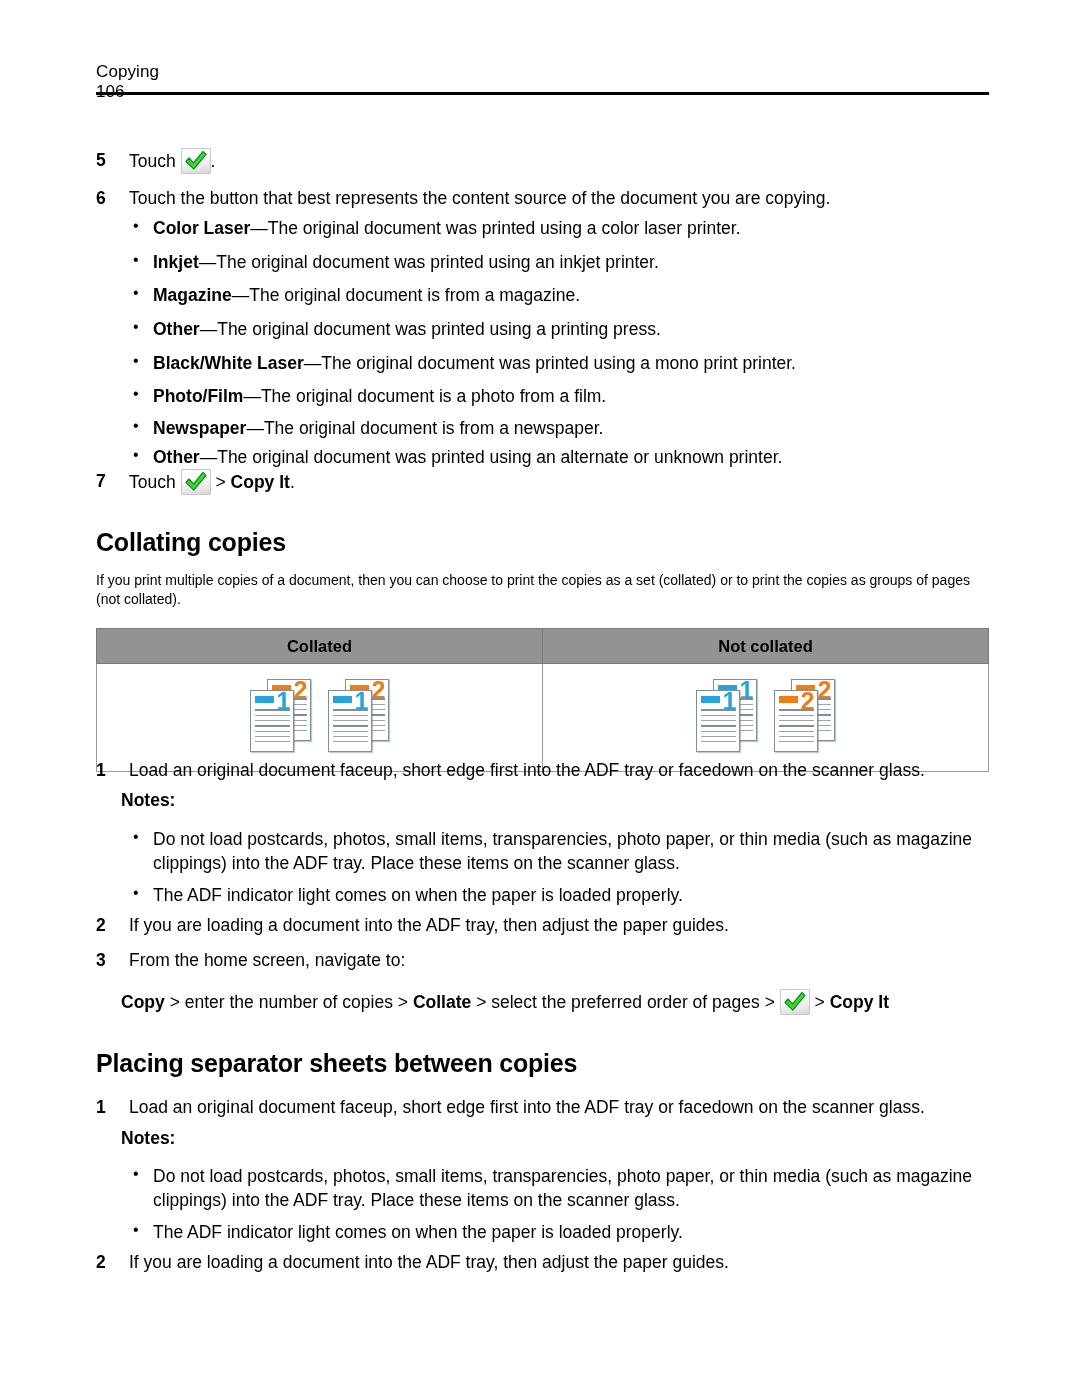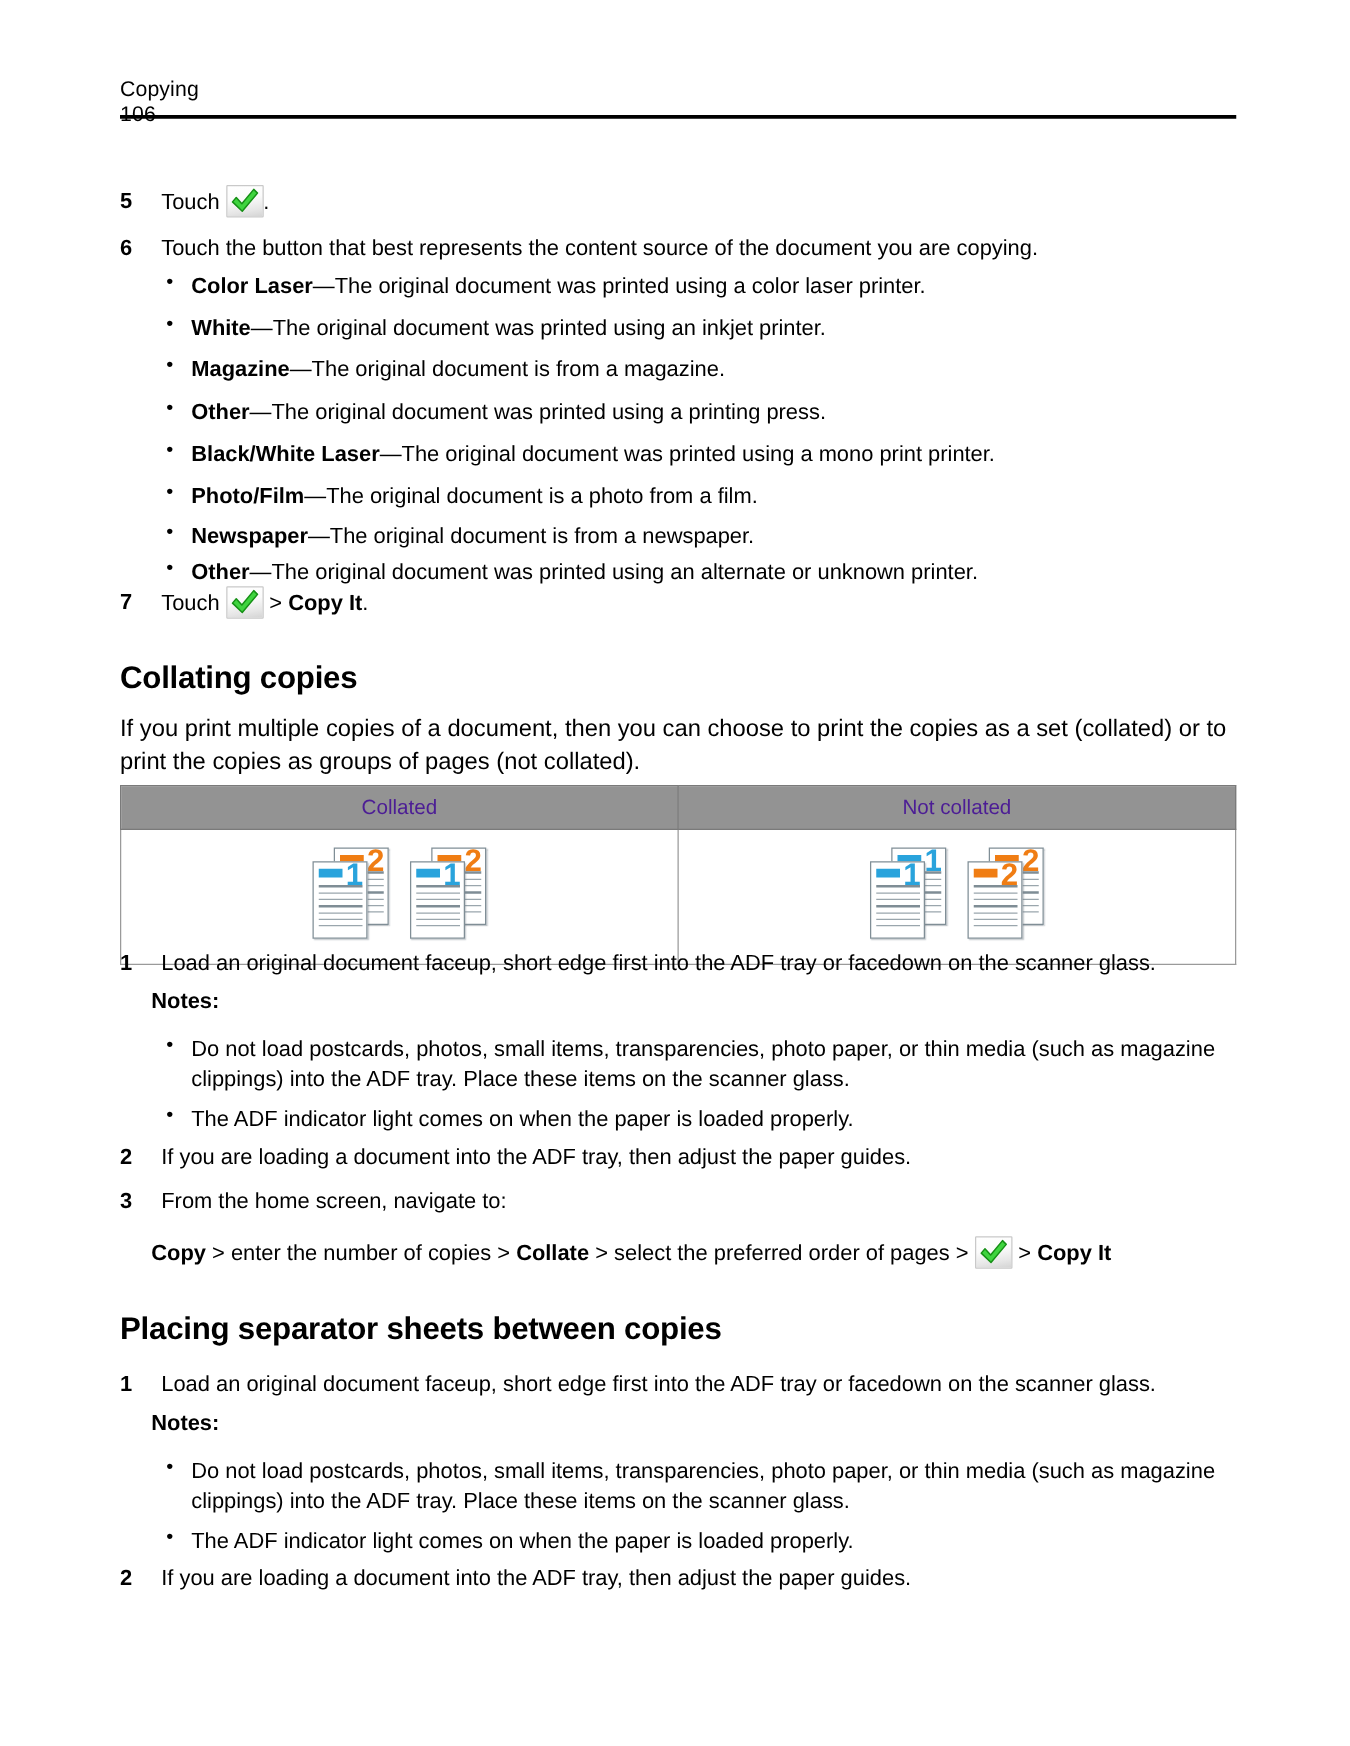--- a/index.html
+++ b/index.html
@@ -92,21 +92,21 @@
   
   h2.section-title {
     font-size: 25px;
     font-weight: bold;
     margin: 0;
     letter-spacing: -0.2px;
   }
 
   p.para {
     margin: 0;
-    font-size: 19px;
+    font-size: 14px;
     line-height: 1.38;
   }
 
   
   .check-icon {
     display: inline-block;
     width: 30px;
     height: 26px;
     vertical-align: -7px;
     background: linear-gradient(170deg, #ffffff 0%, #fbfbfb 42%, #e6e6e6 78%, #d4d4d4 100%);
@@ -118,23 +118,23 @@
   .check-icon svg { position: absolute; left: 2px; top: 1px; }
 
   
   .collate-table {
     border-collapse: collapse;
     width: 893px;
     table-layout: fixed;
   }
   .collate-table th {
     background: #939393;
-    color: #4c1d95;
+    color: #000000;
     font-size: 16.5px;
-    font-weight: normal;
+    font-weight: bold;
     height: 32px;
     border: 1px solid #7a7a7a;
     text-align: center;
     vertical-align: middle;
   }
   .collate-table td {
     border: 1px solid #9a9a9a;
     height: 105px;
     text-align: center;
     vertical-align: middle;
@@ -211,21 +211,21 @@
   <div class="step" style="position:absolute; left:96px; top:186px; width:880px;">
     <span class="num">6</span>
     <span>Touch the button that best represents the content source of the document you are copying.</span>
   </div>
 
   <ul class="bullets" style="position:absolute; left:129px; top:216px; width:860px;">
     <li style="margin-bottom:9.5px;">
       <b>Color Laser</b><span>—The original document was printed using a color laser printer.</span>
     </li>
     <li style="margin-bottom:9.5px;">
-      <b>White</b><span>—The original document was printed using an inkjet printer.</span>
+      <b>Inkjet</b><span>—The original document was printed using an inkjet printer.</span>
     </li>
     <li style="margin-bottom:9.5px;">
       <b>Magazine</b><span>—The original document is from a magazine.</span>
     </li>
     <li style="margin-bottom:9.5px;">
       <b>Other</b><span>—The original document was printed using a printing press.</span>
     </li>
     <li style="margin-bottom:9.5px;">
       <b>Black/White Laser</b><span>—The original document was printed using a mono print printer.</span>
     </li>

